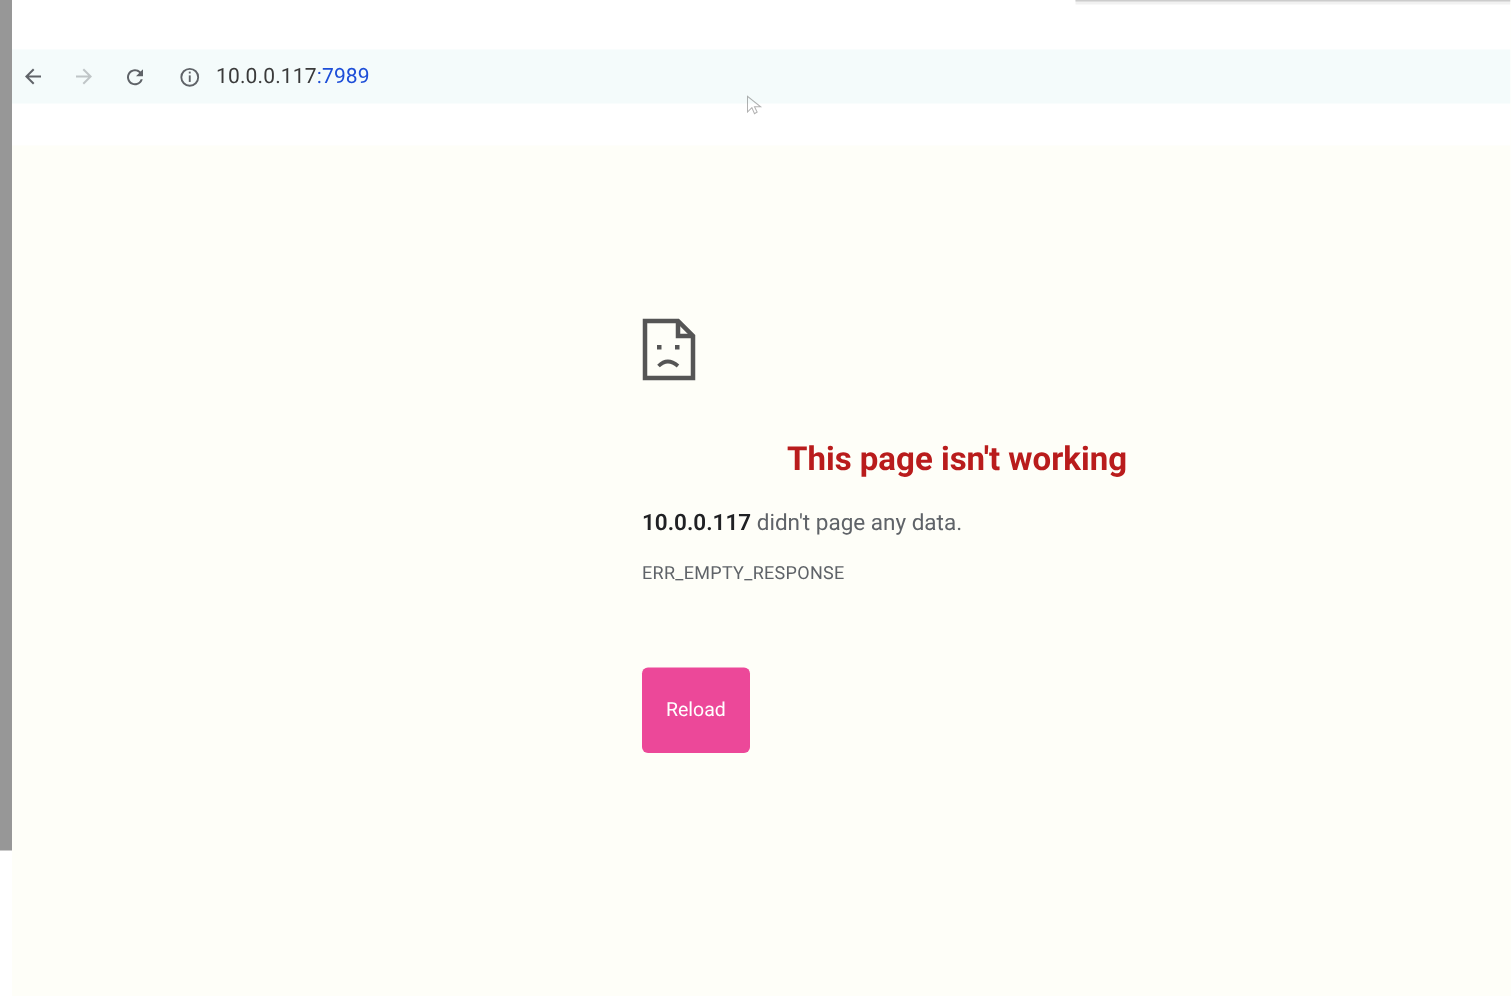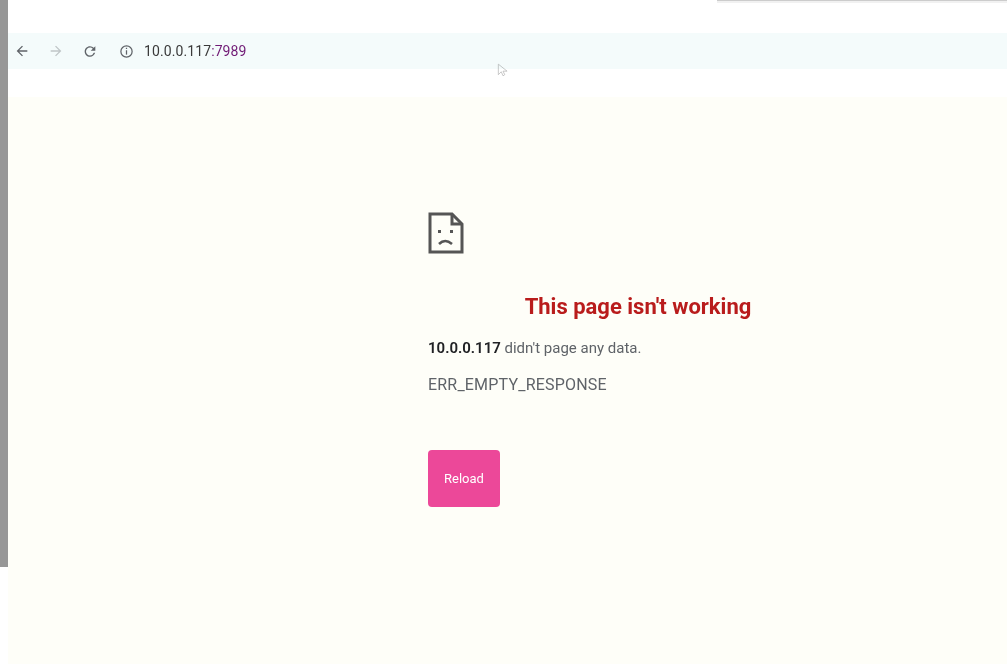--- a/index.html
+++ b/index.html
@@ -74,21 +74,21 @@
       display: flex;
       align-items: center;
       justify-content: center;
     }
     .url-text {
       font-size: 14px;
       color: #3a3a3a;
       letter-spacing: 0.1px;
     }
     .url-port {
-      color: #701a75;
+      color: #1d4ed8;
     }
     .cursor-stub {
       position: absolute;
       left: 496px;
       top: 62px;
       width: 14px;
       height: 14px;
       pointer-events: none;
       opacity: 0.45;
     }
@@ -129,21 +129,21 @@
     .error-msg {
       font-size: 15px;
       color: #5f6368;
       margin-bottom: 18px;
     }
     .error-host {
       color: #202124;
       font-weight: 600;
     }
     .error-code {
-      font-size: 16px;
+      font-size: 12px;
       color: #5f6368;
       margin-bottom: 56px;
       letter-spacing: 0.2px;
     }
     .reload-button {
       background: #ec4899;
       color: #fff;
       border: none;
       border-radius: 4px;
       padding: 21px 16px;

